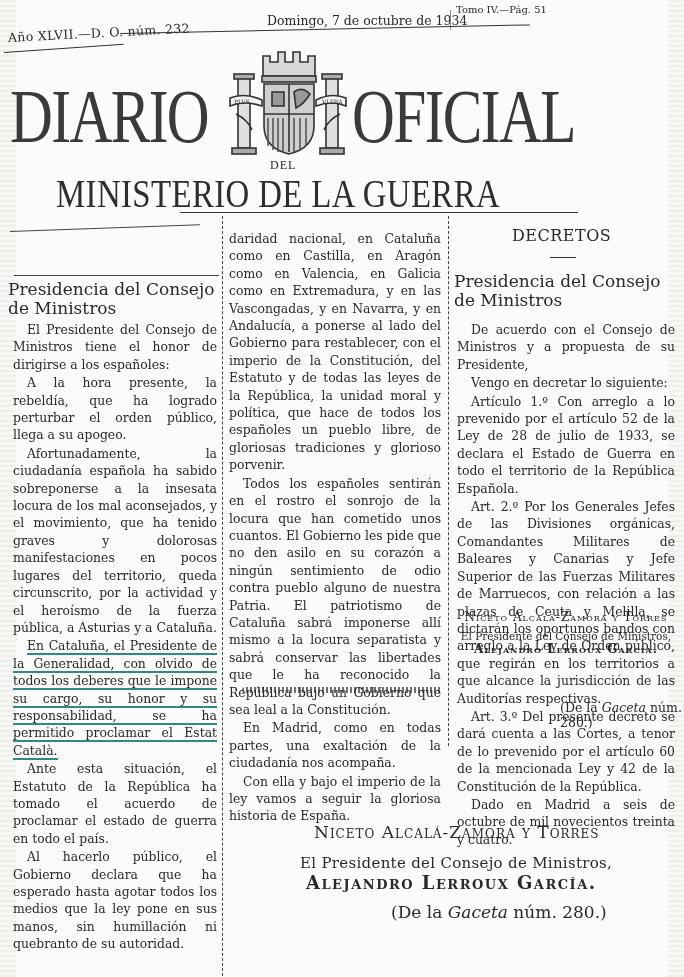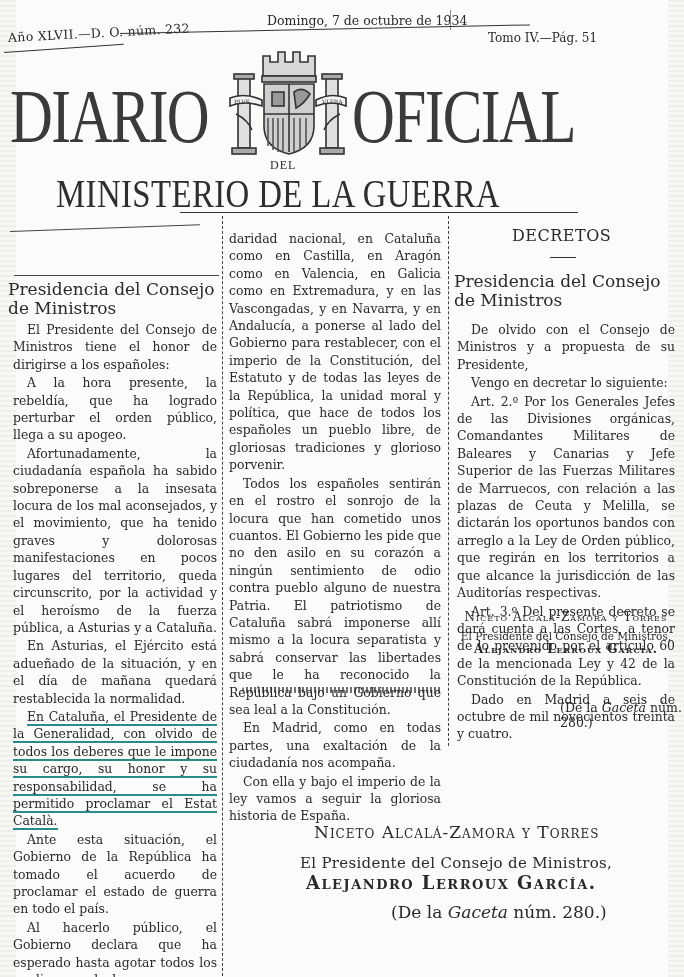--- a/index.html
+++ b/index.html
@@ -10,21 +10,21 @@
     color:#2a2a2a;
   }
   .page { position:absolute; left:0; top:0; width:684px; height:977px; }
   .speckle { position:absolute; top:0; bottom:0; width:16px; background:repeating-linear-gradient(0deg,#e9e9e6 0 2px,#f6f6f3 2px 5px); opacity:.7; }
   .speckle.l { left:0; } .speckle.r { right:0; }
 
   
   .hdr-left { position:absolute; left:8px; top:30px; font-size:12.5px; transform:rotate(-3deg); transform-origin:left; letter-spacing:.3px; }
   .hdr-left-line { position:absolute; left:4px; top:52px; width:120px; border-top:1.5px solid #333; transform:rotate(-4deg); transform-origin:left; }
   .hdr-date { position:absolute; left:243px; top:13px; font-size:12.5px;margin-left:24px; }
-  .hdr-tomo { position:absolute; left:456px; top:31px; font-size:12px;margin-left:32px; }
+  .hdr-tomo { position:absolute; left:456px; top:4px; font-size:10px; }
   .hdr-sep { position:absolute; left:450px; top:10px; height:20px; border-left:1px solid #888; }
   .hdr-line { position:absolute; left:120px; top:33px; width:410px; border-top:1.5px solid #333; transform:rotate(-1.2deg); transform-origin:left; }
 
   .title-diario, .title-oficial {
     position:absolute; top:78px; font-family:"Liberation Serif", serif;
     font-size:76px; line-height:76px; letter-spacing:-2px; color:#3a3a3a;
     transform:scaleX(.78); transform-origin:left;
   }
   .title-diario { left:10px; }
   .title-oficial { left:352px; }
@@ -128,44 +128,44 @@
   <div class="parte-rule-top"></div>
   <div class="parte-rule-bot"></div>
   <div class="sec-title sec1">
     <div>Presidencia del Consejo</div>
     <div>de Ministros</div>
   </div>
   <div class="col col1">
     <p>El Presidente del Consejo de Ministros tiene el honor de dirigirse a los españoles:</p>
     <p>A la hora presente, la rebeldía, que ha logrado perturbar el orden público, llega a su apogeo.</p>
     <p>Afortunadamente, la ciudadanía española ha sabido sobreponerse a la insesata locura de los mal aconsejados, y el movimiento, que ha tenido graves y dolorosas manifestaciones en pocos lugares del territorio, queda circunscrito, por la actividad y el heroísmo de la fuerza pública, a Asturias y a Cataluña.</p>
-    <p>En Asturias, el Ejército está adueñado de la situación, y en el día de mañana quedará restablecida la normalidad.</p>
     <p><span class="hl">En Cataluña, el Presidente de la Generalidad, con olvido de todos los deberes que le impone su cargo, su honor y su responsabilidad, se ha permitido proclamar el Estat Català.</span></p>
-    <p>Ante esta situación, el Gobierno de la República ha tomado el acuerdo de proclamar el estado de guerra en todo el país.</p>
+    <p>Ante esta situación, el Estatuto de la República ha tomado el acuerdo de proclamar el estado de guerra en todo el país.</p>
     <p>Al hacerlo público, el Gobierno declara que ha esperado hasta agotar todos los medios que la ley pone en sus manos, sin humillación ni quebranto de su autoridad.</p>
 
   </div>
 
   <div class="col col2">
     <p class="noind">daridad nacional, en Cataluña como en Castilla, en Aragón como en Valencia, en Galicia como en Extremadura, y en las Vascongadas, y en Navarra, y en Andalucía, a ponerse al lado del Gobierno para restablecer, con el imperio de la Constitución, del Estatuto y de todas las leyes de la República, la unidad moral y política, que hace de todos los españoles un pueblo libre, de gloriosas tradiciones y glorioso porvenir.</p>
     <p>Todos los españoles sentirán en el rostro el sonrojo de la locura que han cometido unos cuantos. El Gobierno les pide que no den asilo en su corazón a ningún sentimiento de odio contra pueblo alguno de nuestra Patria. El patriotismo de Cataluña sabrá imponerse allí mismo a la locura separatista y sabrá conservar las libertades que le ha reconocido la República bajo un Gobierno que sea leal a la Constitución.</p>
     <p>En Madrid, como en todas partes, una exaltación de la ciudadanía nos acompaña.</p>
     <p>Con ella y bajo el imperio de la ley vamos a seguir la gloriosa historia de España.</p>
   </div>
   <div class="wave"></div>
 
   <div class="decretos">DECRETOS</div>
   <div class="dec-dash"></div>
   <div class="sec-title sec3">
     <div>Presidencia del Consejo</div>
     <div>de Ministros</div>
   </div>
   <div class="col col3">
-    <p>De olvido con el Consejo de Ministros y a propuesta de su Presidente,</p>
+    <p>De acuerdo con el Consejo de Ministros y a propuesta de su Presidente,</p>
     <p>Vengo en decretar lo siguiente:</p>
+    <p>Artículo 1.º Con arreglo a lo prevenido por el artículo 52 de la Ley de 28 de julio de 1933, se declara el Estado de Guerra en todo el territorio de la República Española.</p>
     <p>Art. 2.º Por los Generales Jefes de las Divisiones orgánicas, Comandantes Militares de Baleares y Canarias y Jefe Superior de las Fuerzas Militares de Marruecos, con relación a las plazas de Ceuta y Melilla, se dictarán los oportunos bandos con arreglo a la Ley de Orden público, que regirán en los territorios a que alcance la jurisdicción de las Auditorías respectivas.</p>
     <p>Art. 3.º Del presente decreto se dará cuenta a las Cortes, a tenor de lo prevenido por el artículo 60 de la mencionada Ley y 42 de la Constitución de la República.</p>
     <p>Dado en Madrid a seis de octubre de mil novecientos treinta y cuatro.</p>
   </div>
   <div class="sig sig3" style="top:610px;">
     <div class="name">Niceto Alcalá-Zamora y Torres</div>
     <div class="role">El Presidente del Consejo de Ministros,</div>
     <div class="name2">Alejandro Lerroux García.</div>
   </div>
   <div class="gaceta3"><span>(De la </span><i>Gaceta</i><span> núm. 280.)</span></div>

